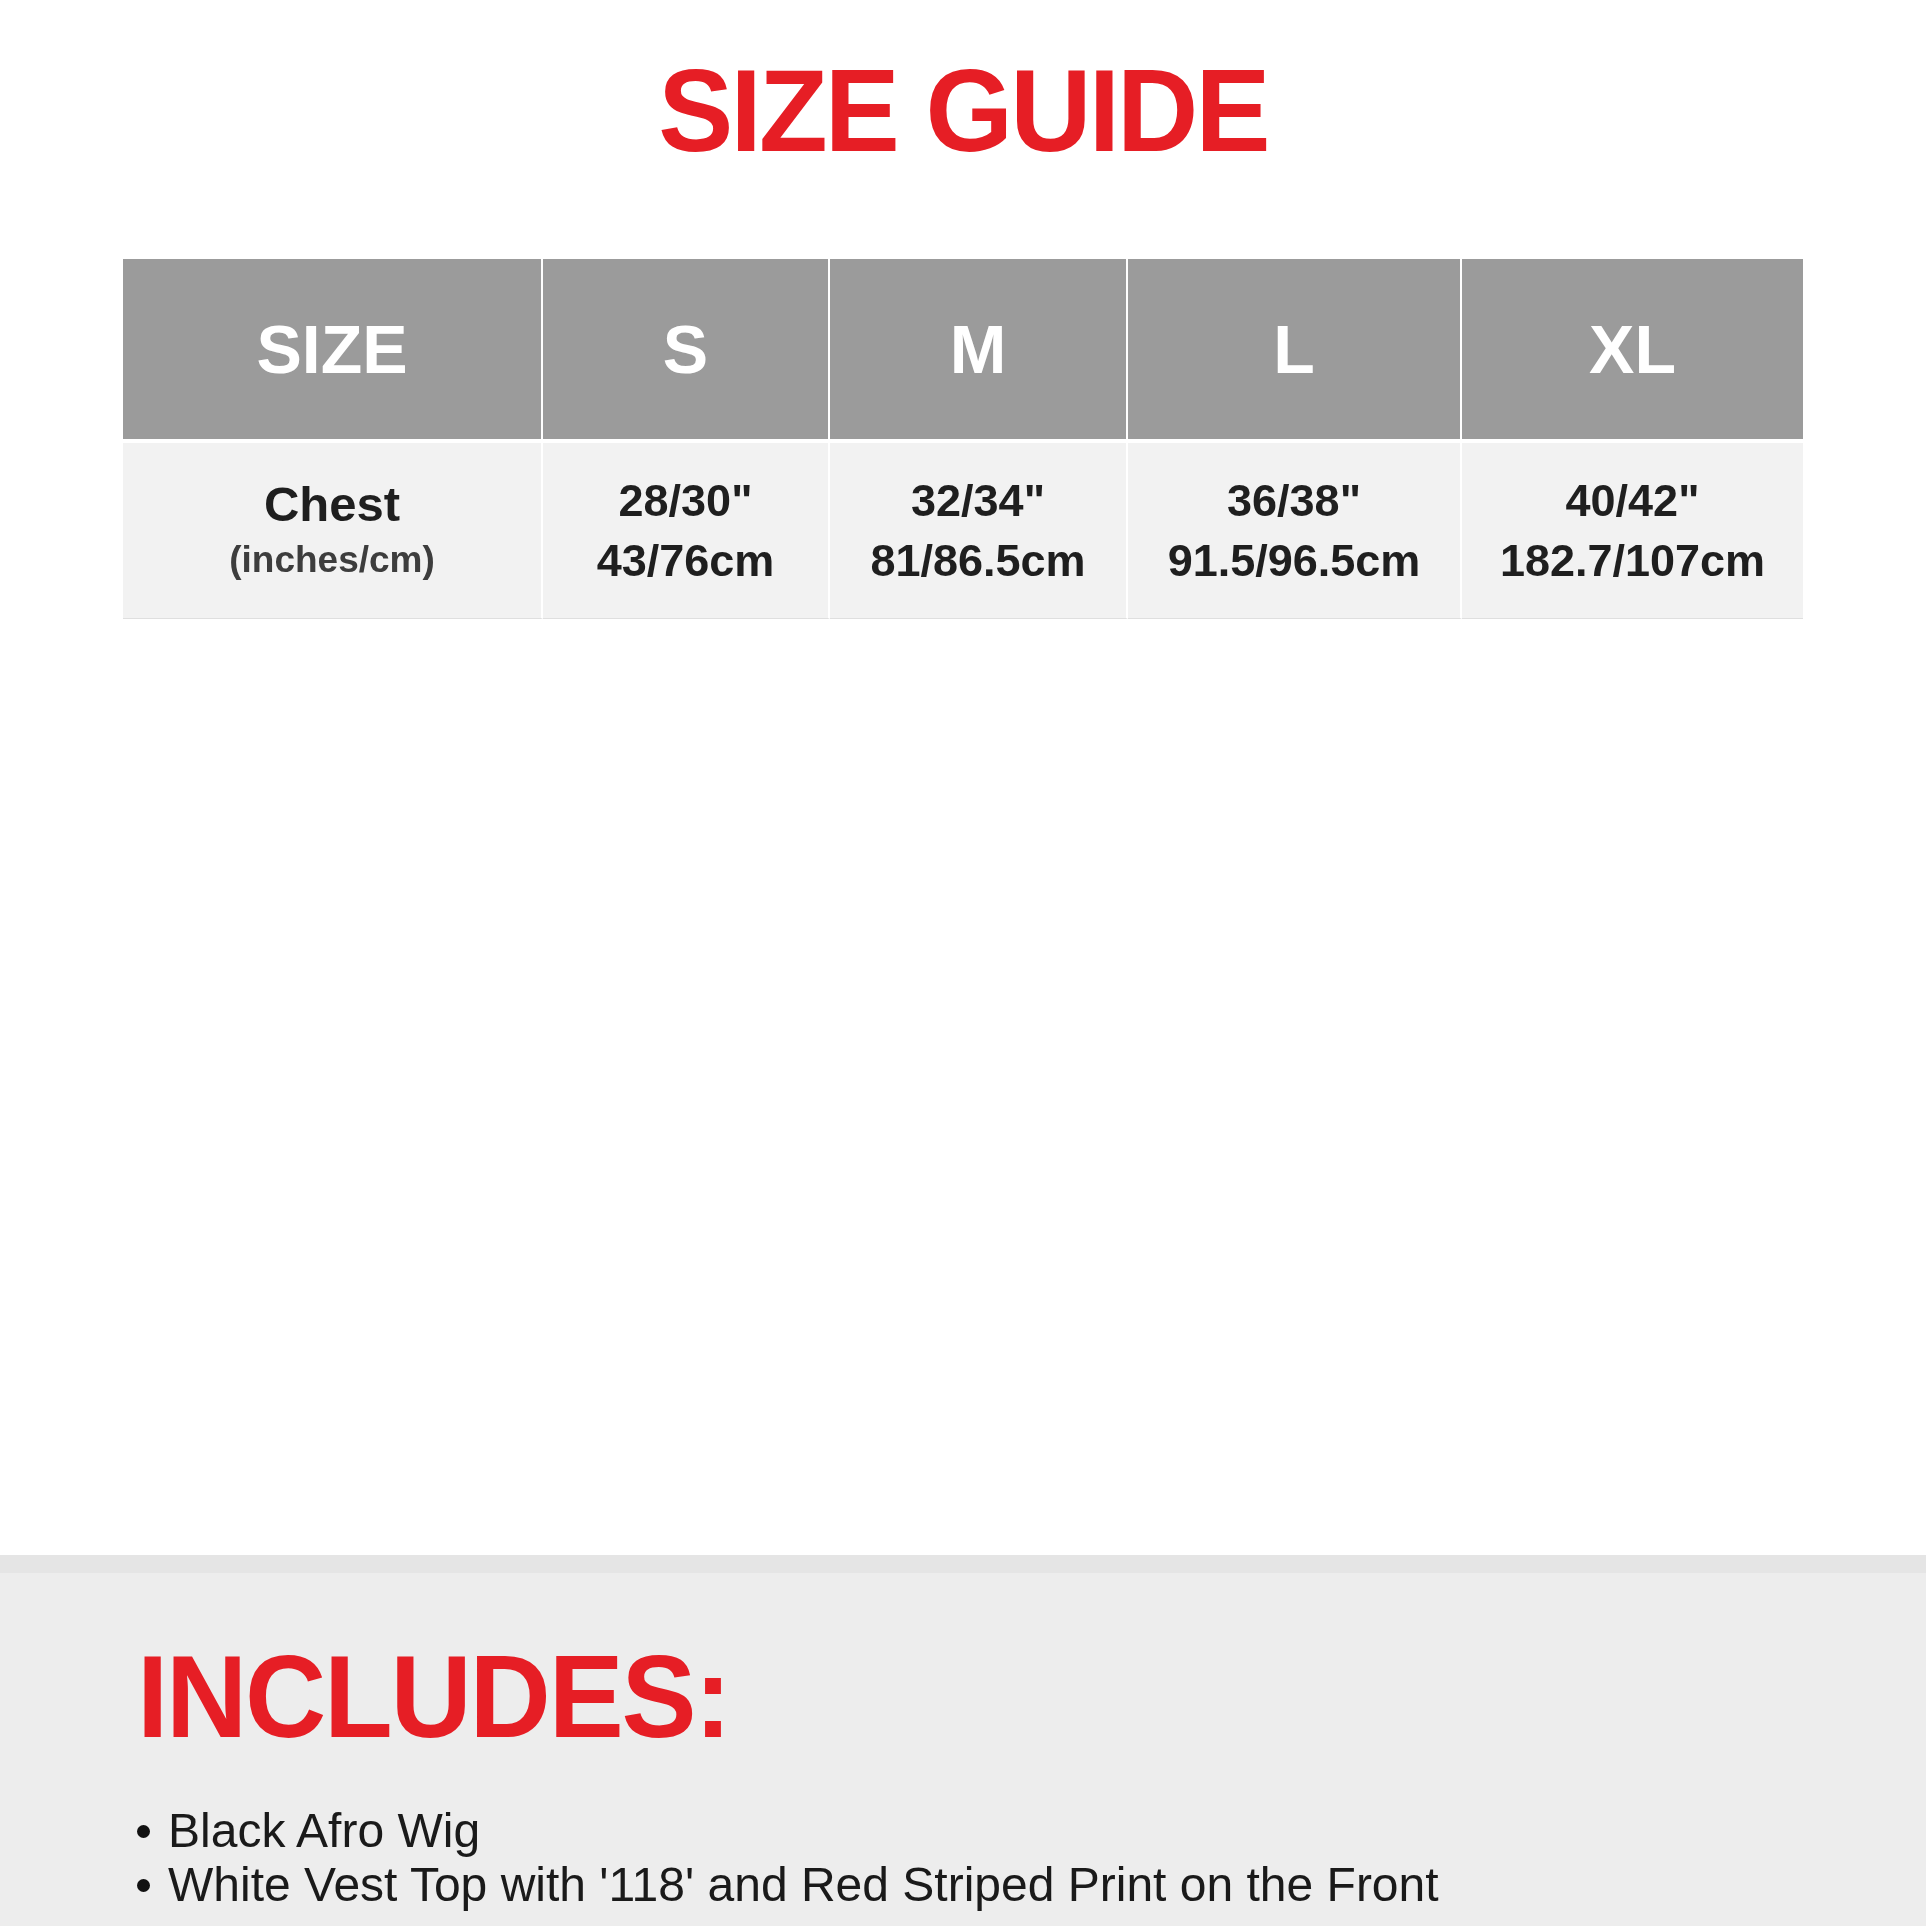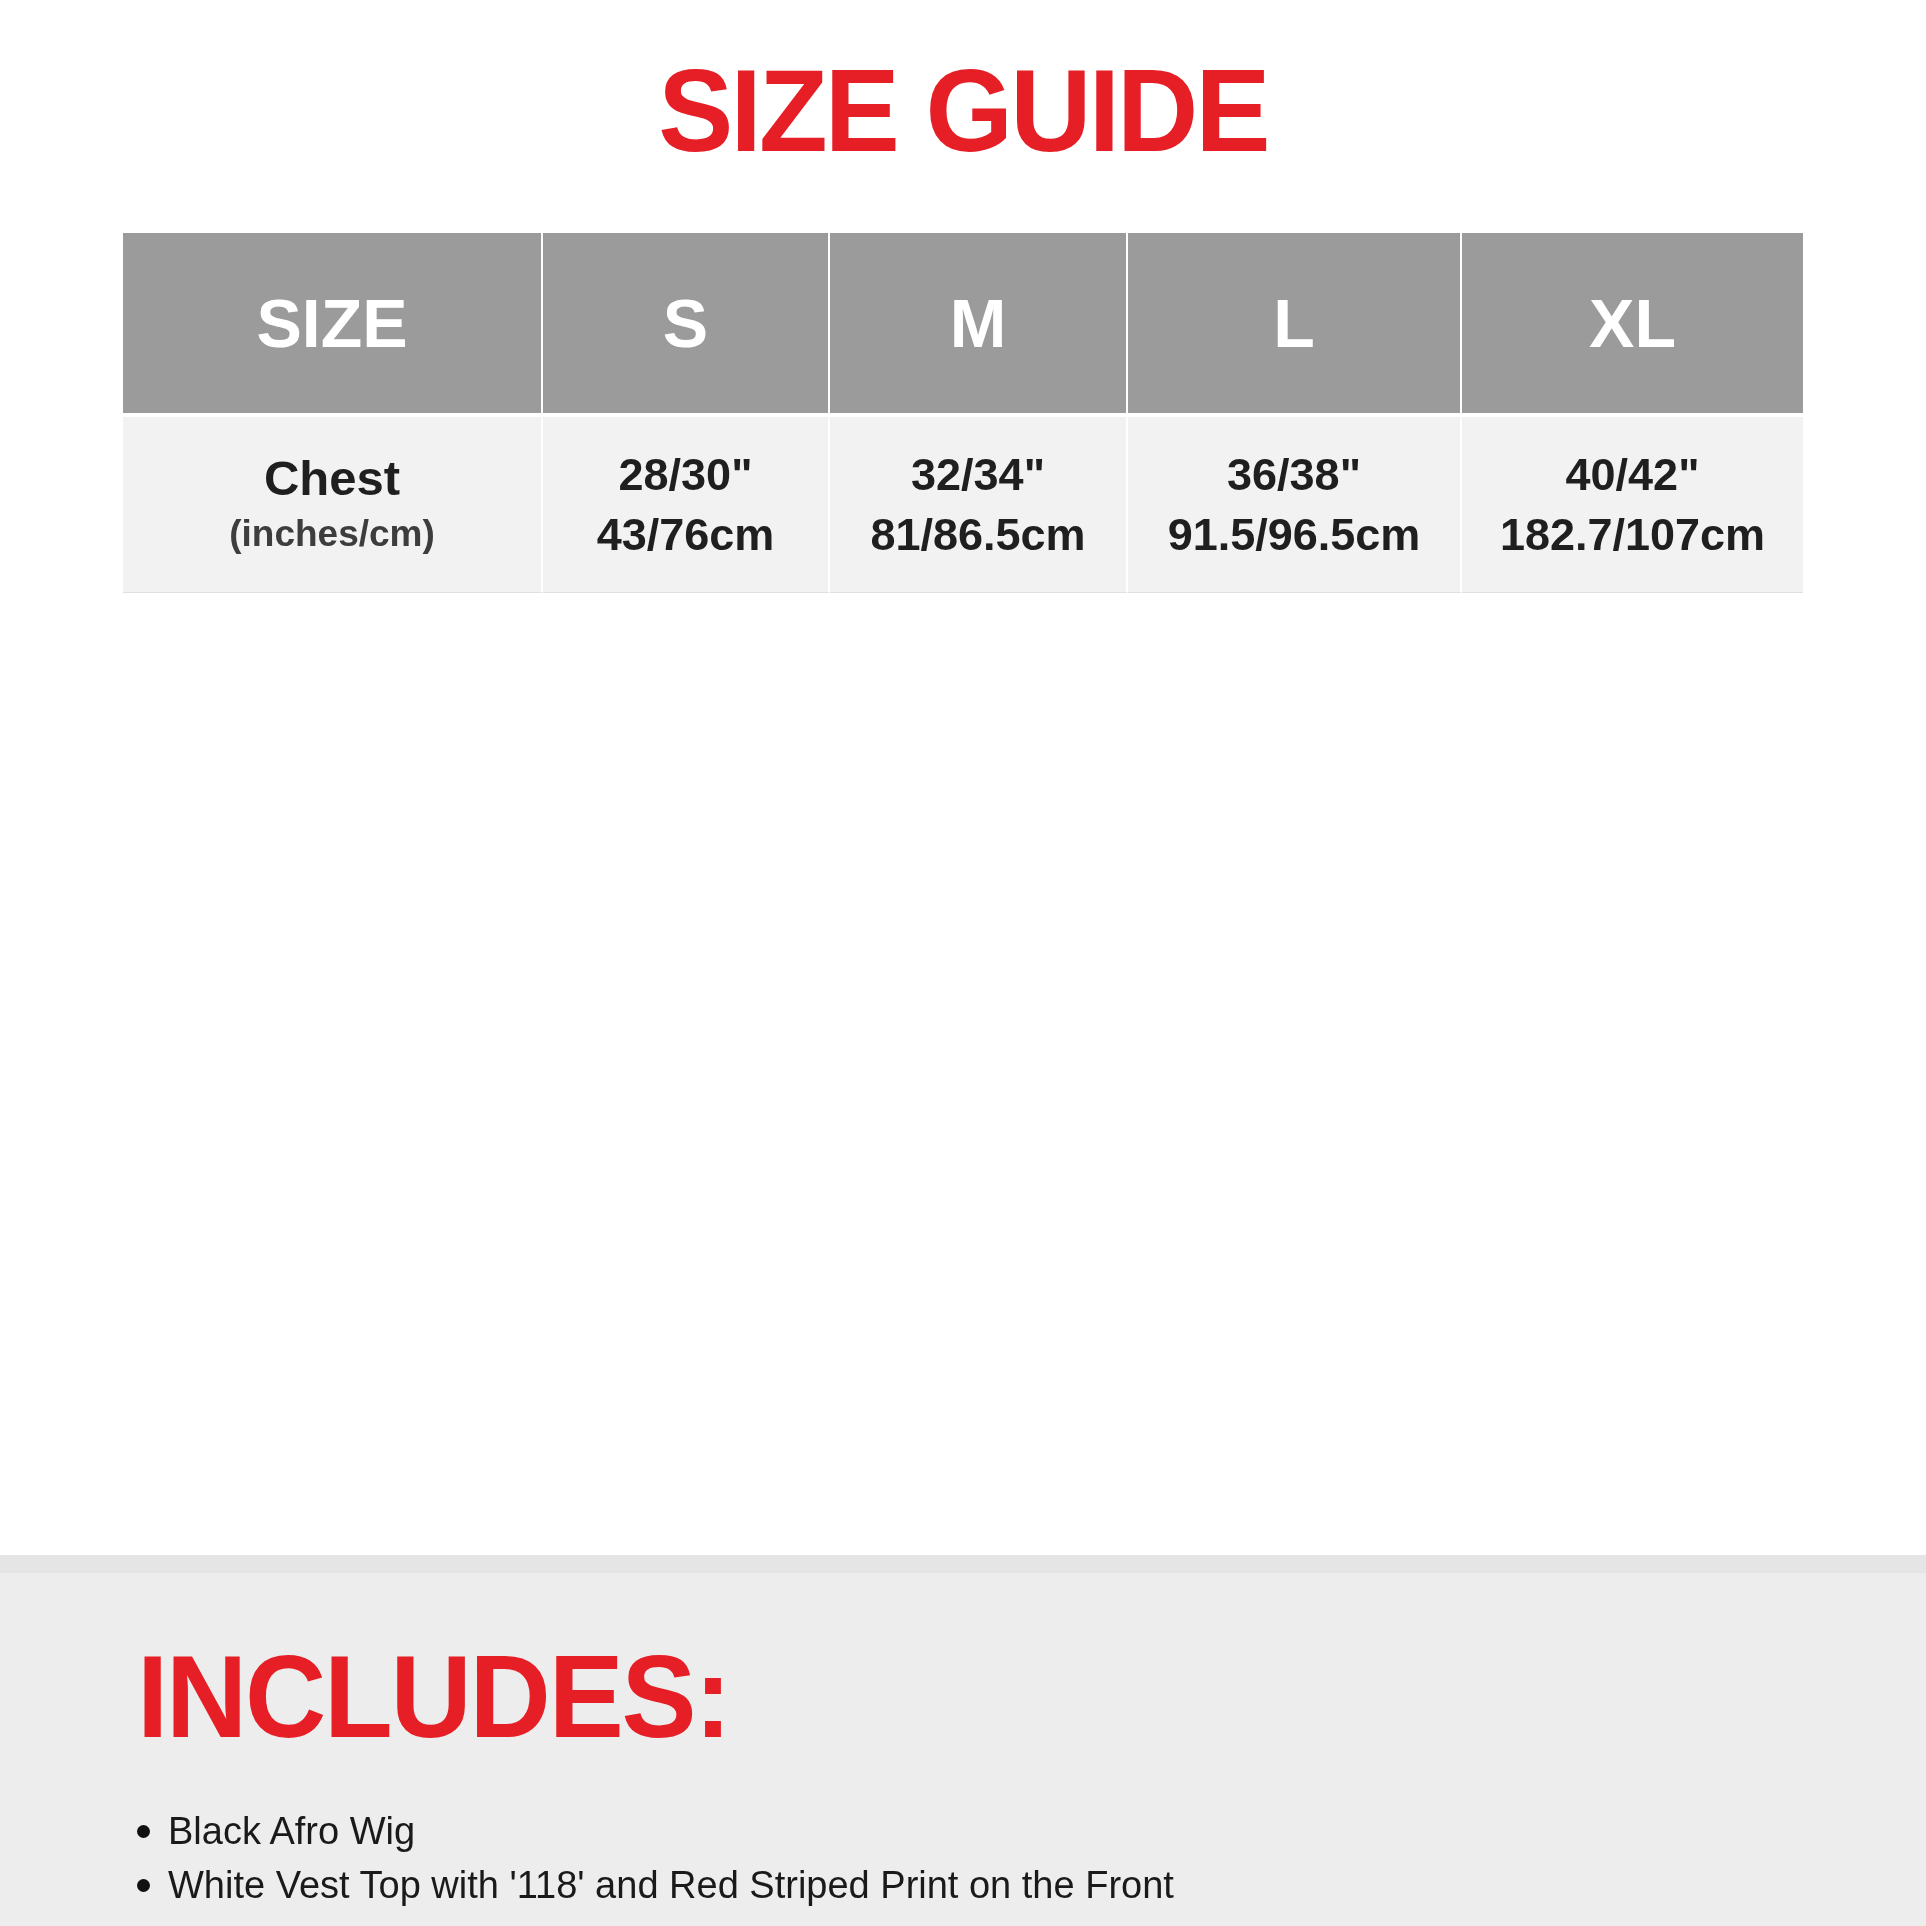--- a/index.html
+++ b/index.html
@@ -40,21 +40,21 @@
     margin-top: 51px;
     font-size: 34px;
     line-height: 49px;
     font-weight: normal;
     color: var(--text-dark);
   }
 
   
   .size-table {
     width: 1680px;
-    margin: 64px auto 0 auto;
+    margin: 90px auto 0 auto;
     border-collapse: separate;
     border-spacing: 0;
     table-layout: fixed;
   }
   .size-table th, .size-table td {
     box-sizing: border-box;
     text-align: center;
     vertical-align: middle;
   }
   .size-table th {
@@ -108,21 +108,21 @@
     transform-origin: left center;
     transform: scaleX(0.97);
   }
   .includes-list {
     list-style: none;
     margin-top: 49px;
   }
   .includes-list li {
     position: relative;
     padding-left: 31px;
-    font-size: 38px;
+    font-size: 48px;
     line-height: 54px;
     color: #1a1a1a;
   }
   .bullet-dot {
     position: absolute;
     left: 0;
     top: 21px;
     width: 13.3px;
     height: 13.3px;
     border-radius: 50%;

